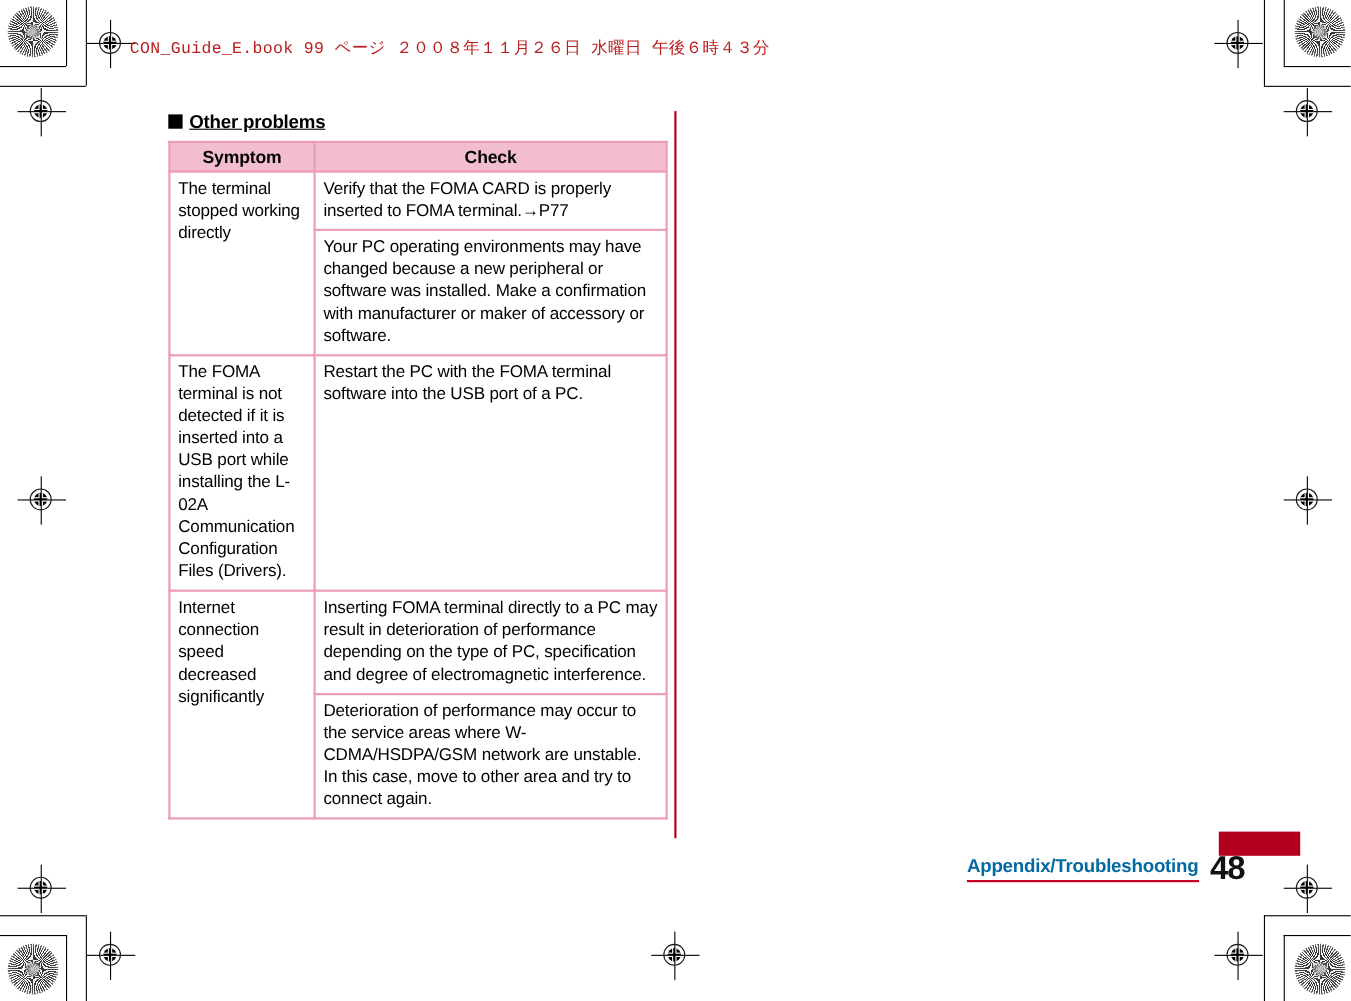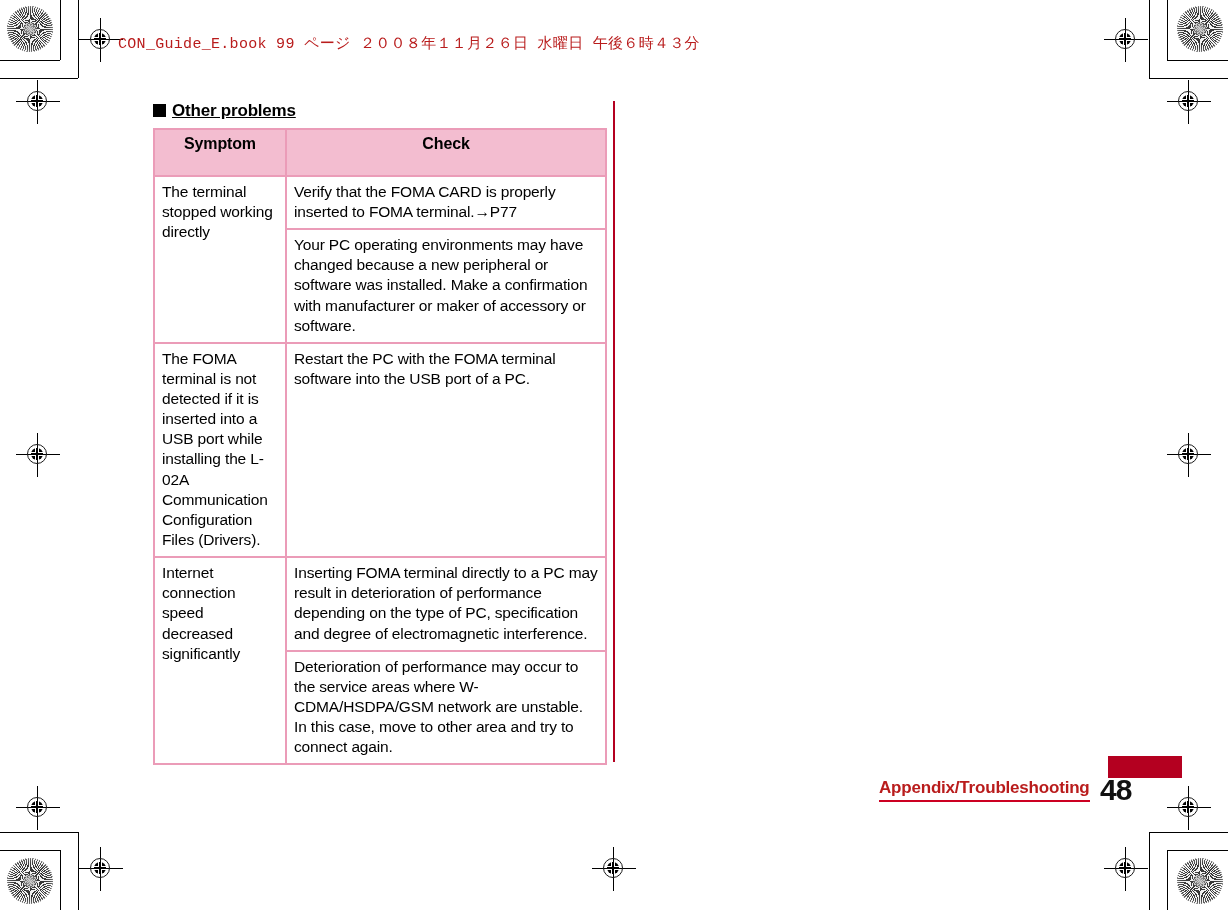--- a/index.html
+++ b/index.html
@@ -149,21 +149,21 @@
     text-align: left;
     font-weight: normal;
     letter-spacing: -0.15px;
   }
   table.problems thead th {
     background: #f3bdd0;
     text-align: center;
     font-weight: bold;
     font-size: 16px;
     padding-top: 4px;
-    padding-bottom: 20px;
+    padding-bottom: 0;
   }
   col.c-symptom { width: 132px; }
   col.c-check   { width: 320px; }
 
   
   .side-rule {
     position: absolute;
     left: 613px;
     top: 101px;
     width: 2px;
@@ -179,21 +179,21 @@
     width: 74px;
     height: 22px;
     background: #b40020;
   }
   .footer-chapter {
     position: absolute;
     left: 879px;
     top: 778px;
     font-size: 17px;
     font-weight: bold;
-    color: #b91c1c;
+    color: #0369a1;
     letter-spacing: -0.2px;
     white-space: nowrap;
     border-bottom: 2px solid #cc0022;
     padding-bottom: 2px;
   }
   .footer-pageno {
     position: absolute;
     left: 1100px;
     top: 773px;
     font-size: 30px;

